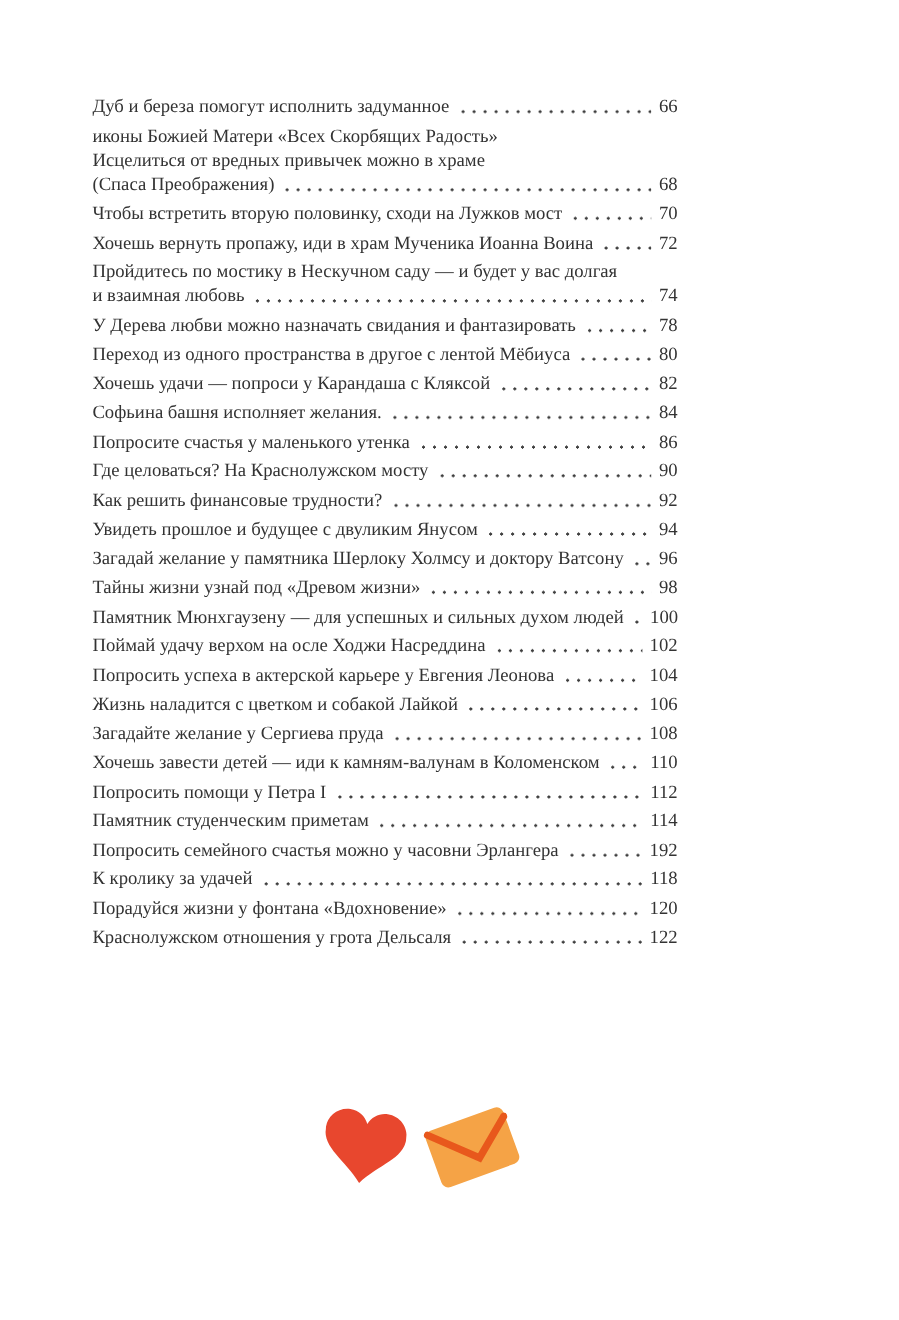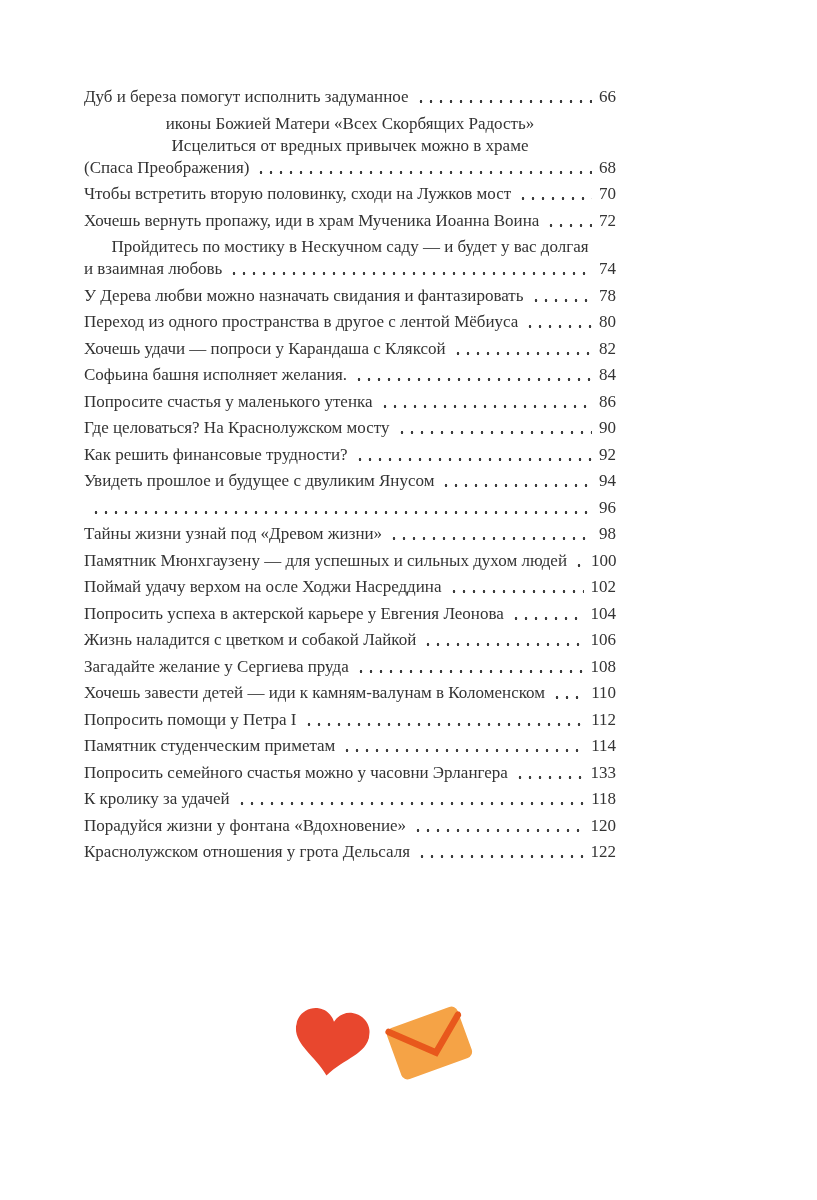--- a/index.html
+++ b/index.html
@@ -8,21 +8,20 @@
     background: #ffffff;
   }
   .page {
     position: relative;
     width: 700px;
     height: 1200px;
     background: #ffffff;
     overflow: hidden;
     font-family: "Liberation Serif", "DejaVu Serif", serif;
     color: #333333;
-    text-align: center;
   }
   .toc {
     position: absolute;
     left: 84px;
     right: 84px;
     top: 86px;
     font-size: 17px;
     line-height: 22px;
   }
   .entry {
@@ -171,20 +170,21 @@
       </div>
       <div class="entry">
         <div class="entry-row">
           <span class="entry-title">Увидеть прошлое и будущее с двуликим Янусом</span>
           <span class="dots"></span>
           <span class="page-num">94</span>
         </div>
       </div>
       <div class="entry">
         <div class="entry-row">
+          <span class="entry-title">Загадай желание у памятника Шерлоку Холмсу и доктору Ватсону</span>
           <span class="dots"></span>
           <span class="page-num">96</span>
         </div>
       </div>
       <div class="entry">
         <div class="entry-row">
           <span class="entry-title">Тайны жизни узнай под «Древом жизни»</span>
           <span class="dots"></span>
           <span class="page-num">98</span>
         </div>
@@ -242,21 +242,21 @@
         <div class="entry-row">
           <span class="entry-title">Памятник студенческим приметам</span>
           <span class="dots"></span>
           <span class="page-num">114</span>
         </div>
       </div>
       <div class="entry">
         <div class="entry-row">
           <span class="entry-title">Попросить семейного счастья можно у часовни Эрлангера</span>
           <span class="dots"></span>
-          <span class="page-num">133</span>
+          <span class="page-num">192</span>
         </div>
       </div>
       <div class="entry">
         <div class="entry-row">
           <span class="entry-title">К кролику за удачей</span>
           <span class="dots"></span>
           <span class="page-num">118</span>
         </div>
       </div>
       <div class="entry">

